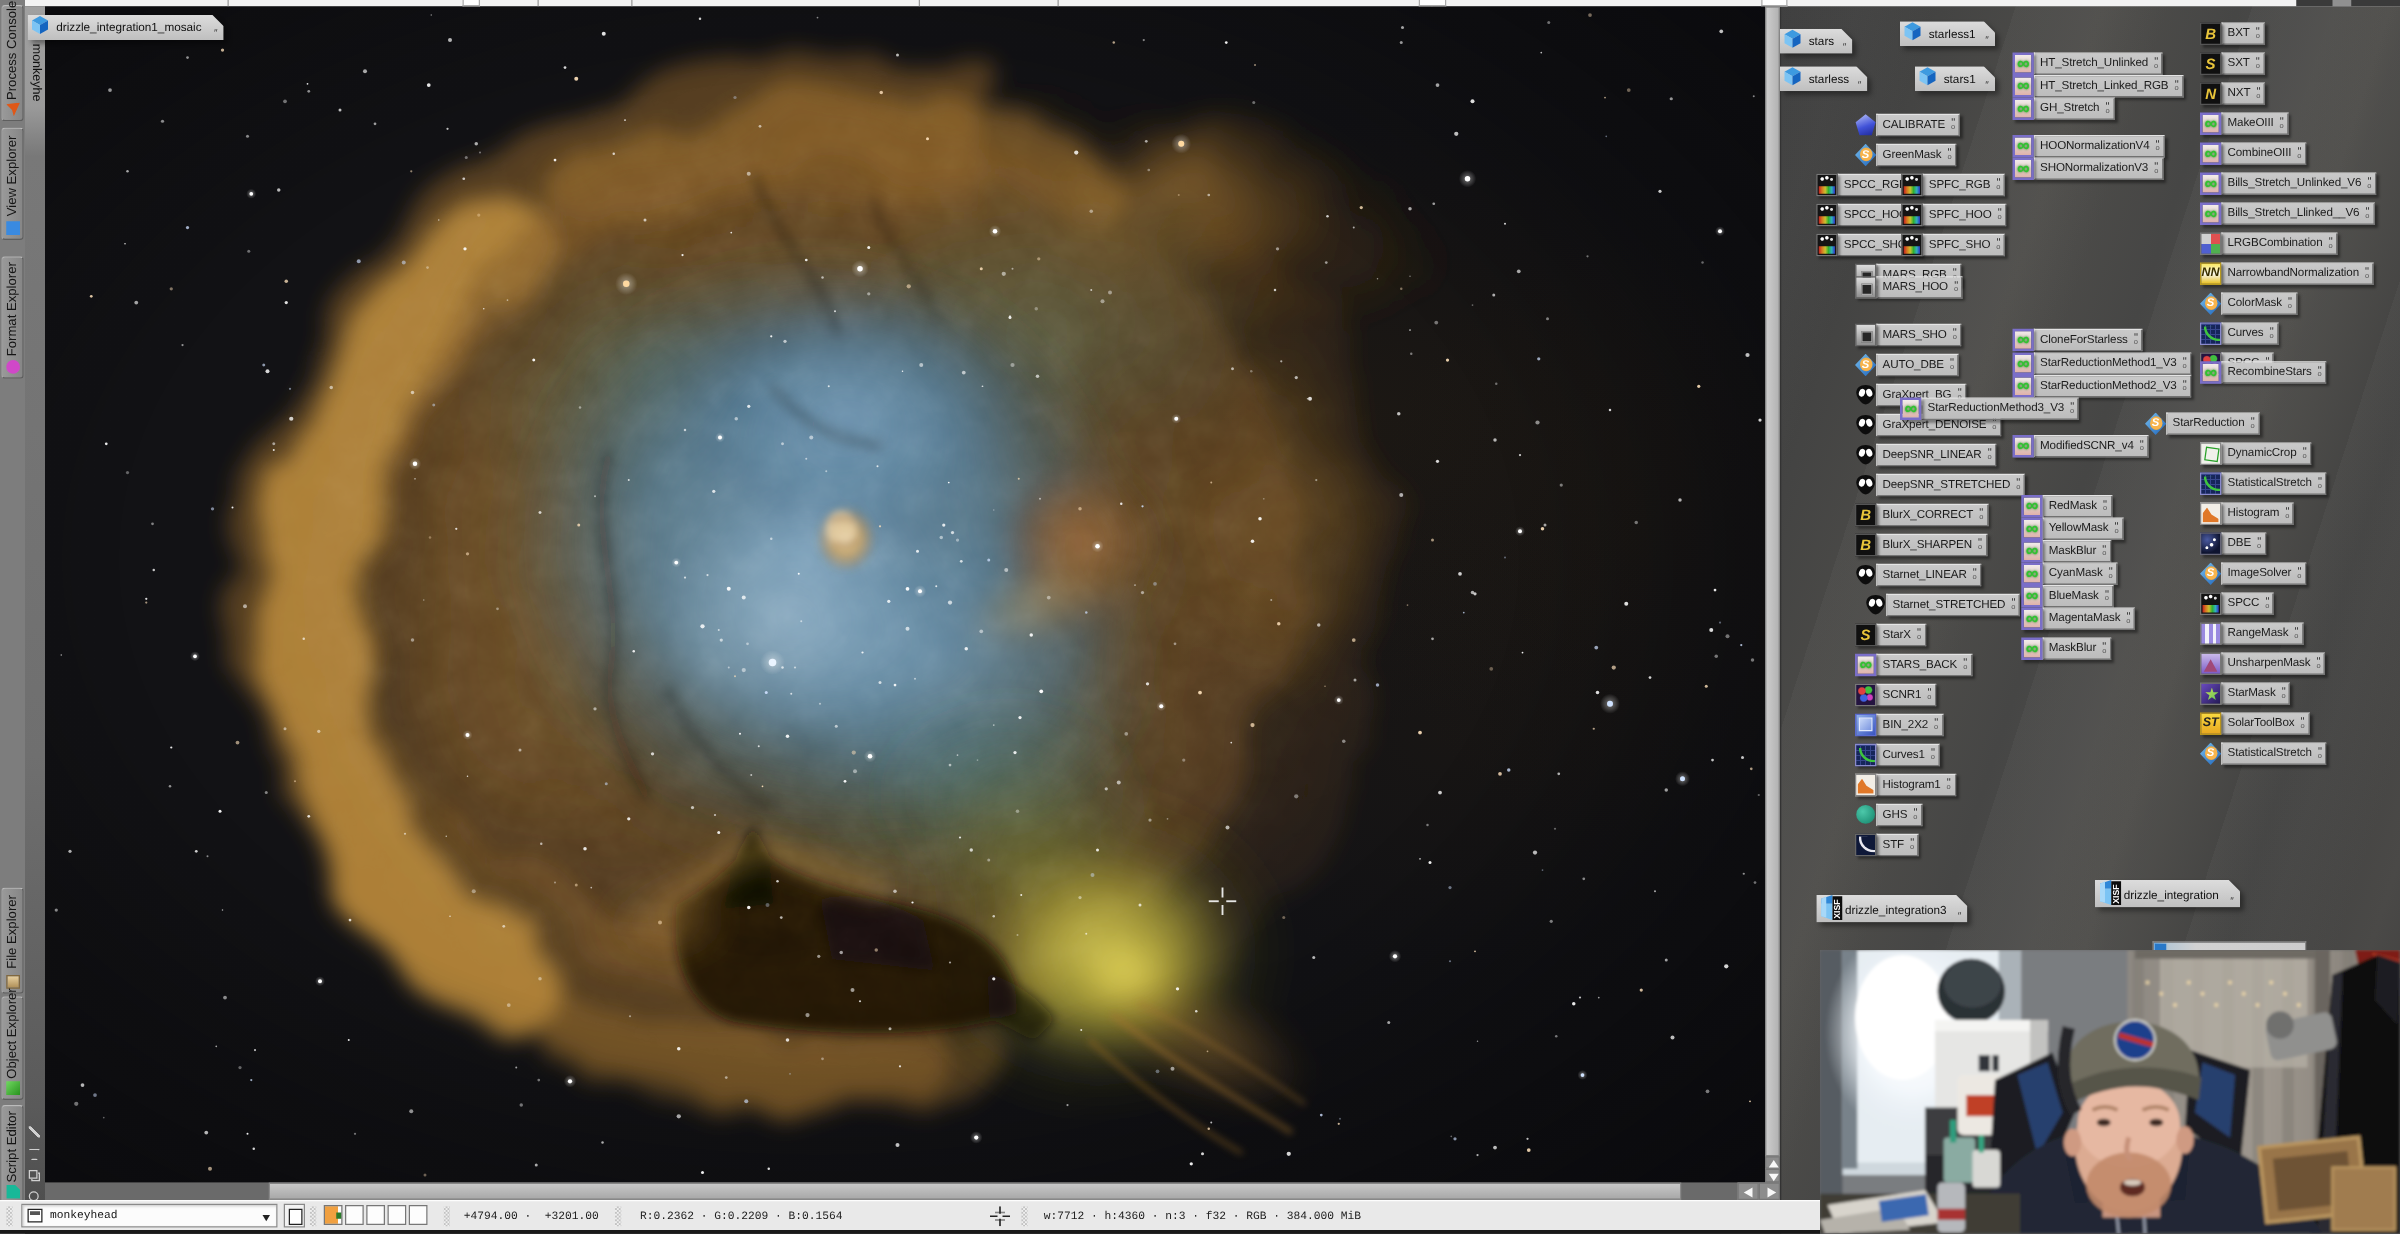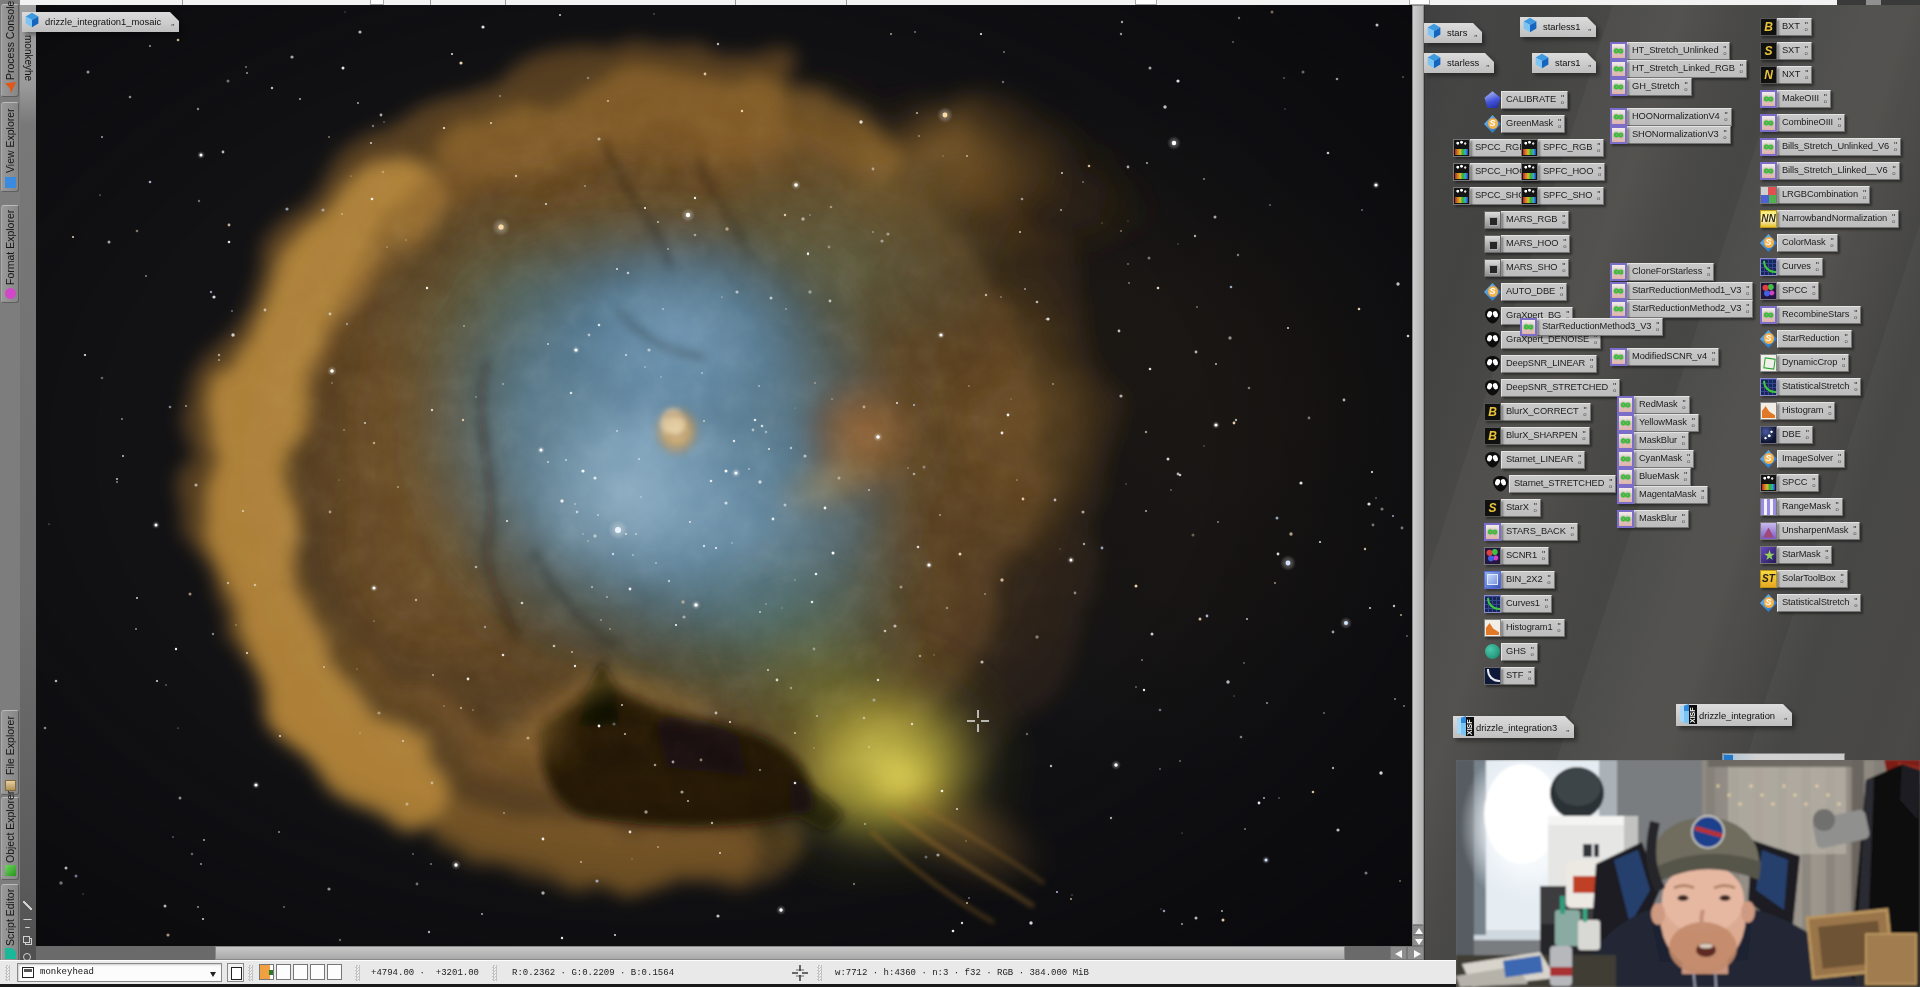--- a/index.html
+++ b/index.html
@@ -869,21 +869,21 @@
 <div class="pi haslic" style="left:1484px;top:115px">
     <b class="pl">GreenMask</b>
     <i class="ic ic-sdia">
       <i></i>
     </i>
   </div>
 <div class="pi haslic" style="left:1484px;top:211px">
     <b class="pl">MARS_RGB</b>
     <i class="ic ic-mars"></i>
   </div>
-<div class="pi haslic" style="left:1484px;top:235px">
+<div class="pi haslic" style="left:1484px;top:221px">
     <b class="pl">MARS_HOO</b>
     <i class="ic ic-mars"></i>
   </div>
 <div class="pi haslic" style="left:1484px;top:259px">
     <b class="pl">MARS_SHO</b>
     <i class="ic ic-mars"></i>
   </div>
 <div class="pi haslic" style="left:1484px;top:283px">
     <b class="pl">AUTO_DBE</b>
     <i class="ic ic-sdia">
@@ -1113,25 +1113,25 @@
     </i>
   </div>
 <div class="pi haslic" style="left:1760px;top:258px">
     <b class="pl">Curves</b>
     <i class="ic ic-curves"></i>
   </div>
 <div class="pi haslic" style="left:1760px;top:282px">
     <b class="pl">SPCC</b>
     <i class="ic ic-scnr"></i>
   </div>
-<div class="pi haslic" style="left:1760px;top:306px">
+<div class="pi haslic" style="left:1760px;top:289px">
     <b class="pl">RecombineStars</b>
     <i class="ic ic-inf"></i>
   </div>
-<div class="pi haslic" style="left:1760px;top:330px">
+<div class="pi haslic" style="left:1716px;top:330px">
     <b class="pl">StarReduction</b>
     <i class="ic ic-sdia">
       <i></i>
     </i>
   </div>
 <div class="pi haslic" style="left:1760px;top:354px">
     <b class="pl">DynamicCrop</b>
     <i class="ic ic-crop"></i>
   </div>
 <div class="pi haslic" style="left:1760px;top:378px">

